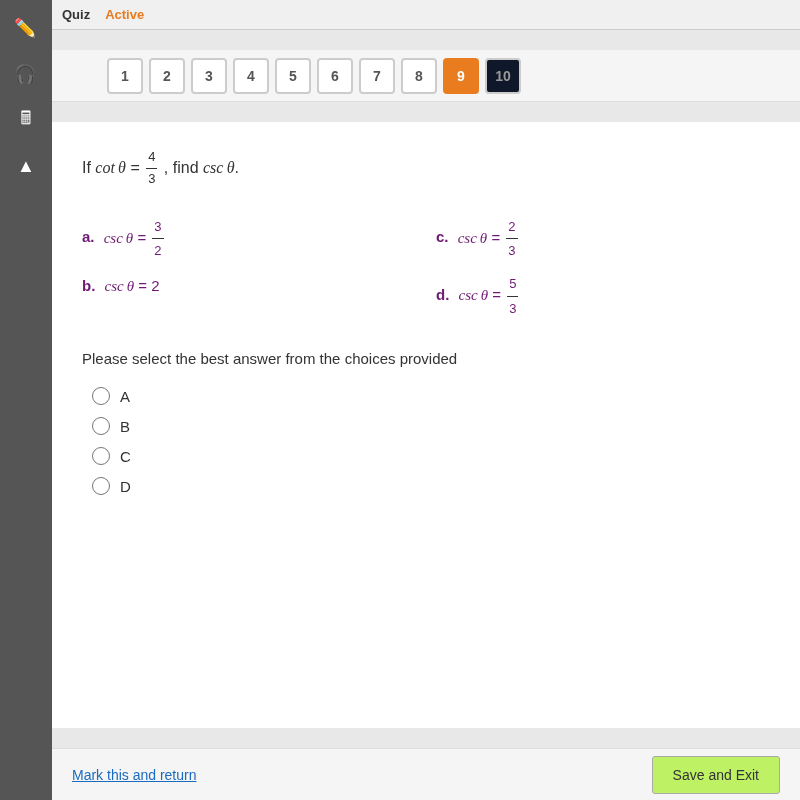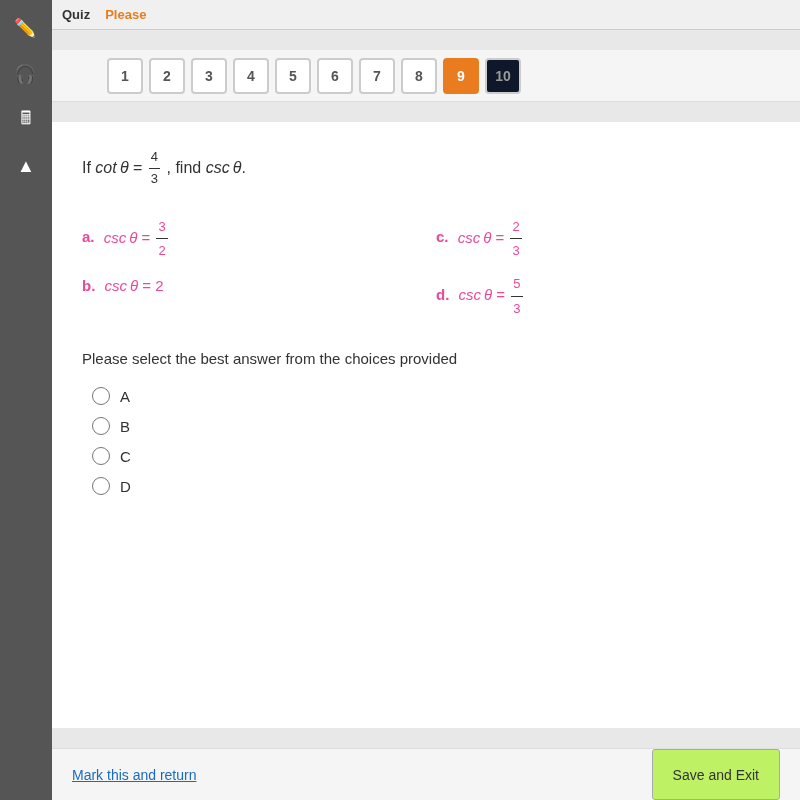--- a/index.html
+++ b/index.html
@@ -113,20 +113,21 @@
 
     
     .question-text {
       font-size: 16px;
       color: #333;
       margin-bottom: 25px;
       line-height: 1.6;
     }
     .math-inline {
       font-style: italic;
+      font-family: Liberation Serif, serif;
     }
     .fraction {
       display: inline-flex;
       flex-direction: column;
       align-items: center;
       vertical-align: middle;
       margin: 0 2px;
       font-size: 13px;
     }
     .fraction .num { border-bottom: 1px solid #333; padding: 0 2px; }
@@ -134,21 +135,21 @@
 
     
     .choices-grid {
       display: grid;
       grid-template-columns: 1fr 1fr;
       gap: 10px 20px;
       margin-bottom: 30px;
     }
     .choice-item {
       font-size: 15px;
-      color: #ec4899;
+      color: #701a75;
       line-height: 1.8;
     }
     .choice-label {
       font-weight: bold;
       margin-right: 5px;
     }
 
     
     .instruction {
       font-size: 15px;
@@ -177,20 +178,21 @@
       height: 18px;
       cursor: pointer;
     }
 
     
     .bottom-bar {
       height: 52px;
       background: #f5f5f5;
       border-top: 1px solid #ddd;
       display: flex;
+      align-items: center;
       justify-content: space-between;
       padding: 0 20px;
     }
     .mark-link {
       color: #1a6bbf;
       text-decoration: underline;
       font-size: 14px;
       cursor: pointer;
       background: none;
       border: none;
@@ -213,21 +215,21 @@
   <div class="sidebar-icon" title="Pencil">✏️</div>
   <div class="sidebar-icon" title="Audio">🎧</div>
   <div class="sidebar-icon" title="Calculator">🖩</div>
   <div class="sidebar-icon" title="Up">▲</div>
 </div>
 
 <div class="main-wrapper">
 
   <div class="top-bar" style="margin-left:0; padding-left:10px;">
     <span class="top-bar-title">Quiz</span>
-    <span class="top-bar-status">Please</span>
+    <span class="top-bar-status">Active</span>
   </div>
 
   <div class="number-bar">
     <div class="num-btn">1</div>
     <div class="num-btn">2</div>
     <div class="num-btn">3</div>
     <div class="num-btn">4</div>
     <div class="num-btn">5</div>
     <div class="num-btn">6</div>
     <div class="num-btn">7</div>

